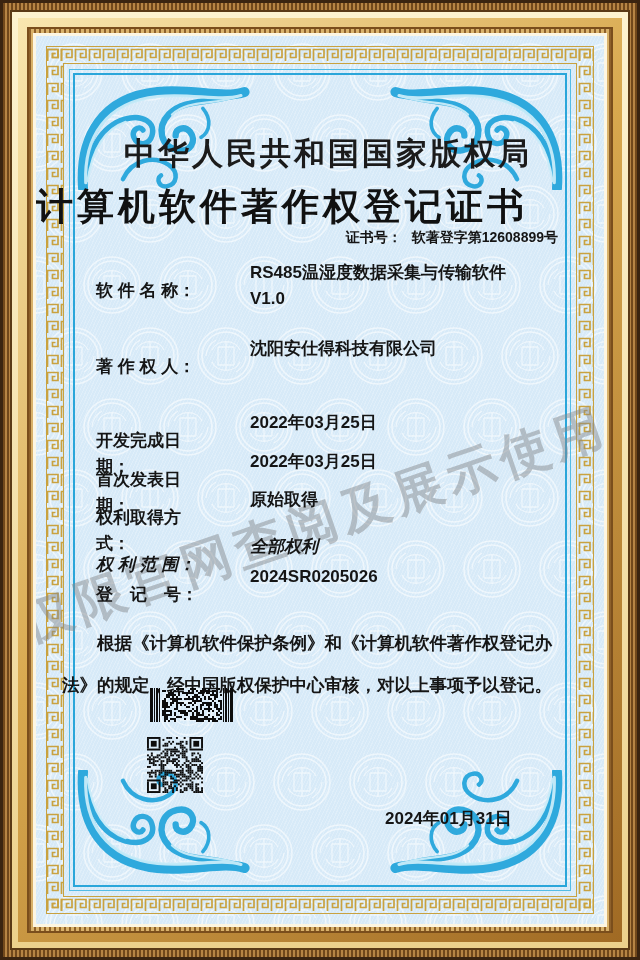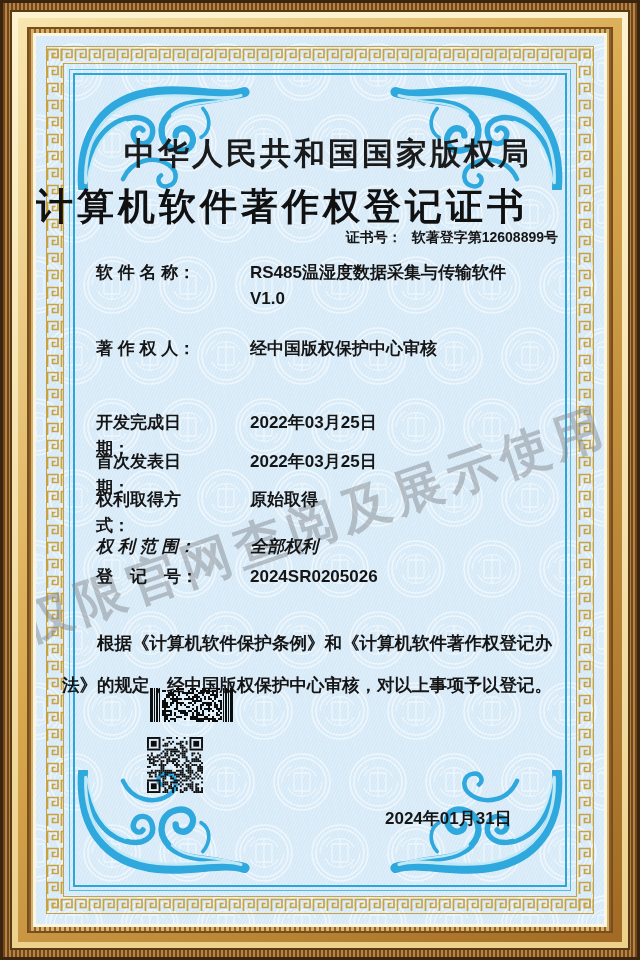--- a/index.html
+++ b/index.html
@@ -36,21 +36,21 @@
   .issuer{position:absolute;top:97px;left:16px;right:0;text-align:center;
           font-family:"Liberation Serif","DejaVu Serif",serif;font-weight:bold;
           font-size:31px;letter-spacing:3px;color:#1b1b1b;}
   .cert-title{position:absolute;top:146px;left:0;right:0;text-align:left;
           font-family:"Liberation Serif","DejaVu Serif",serif;font-weight:bold;
           font-size:37px;letter-spacing:4px;color:#111;}
   .certno{position:absolute;top:193px;right:46px;font-size:14px;font-weight:bold;color:#151515;}
   .certno span{margin-left:10px;}
   .row{position:absolute;left:60px;right:30px;display:flex;font-size:17px;font-weight:bold;
        line-height:26px;color:#151515;}
-  .row .lbl{width:118px;flex:0 0 118px;letter-spacing:0;}
+  .row .lbl{width:118px;flex:0 0 118px;letter-spacing:0;margin-top:18px;}
   .row .val{margin-left:36px;}
   .r0{top:224px;} .r1{top:300px;} .r2{top:374px;} .r3{top:413px;}
   .r4{top:451px;} .r5{top:498px;font-style:italic;} .r6{top:528px;}
   .statement{position:absolute;top:586px;left:26px;right:26px;font-size:17.5px;
              font-weight:bold;line-height:42px;text-indent:2em;color:#151515;}
   .barcode{position:absolute;top:652px;left:114px;width:84px;height:34px;}
   .qrcode{position:absolute;top:700px;left:111px;width:56px;height:58px;}
   .issue-date{position:absolute;top:771px;left:349px;font-size:17px;font-weight:bold;color:#151515;}
   
   .watermark{position:absolute;top:448px;left:-30px;width:660px;text-align:center;
@@ -150,21 +150,21 @@
 
       <div class="row r0">
         <span class="lbl">软 件 名 称：</span>
         <span class="val">
           <div>RS485温湿度数据采集与传输软件</div>
           <div>V1.0</div>
         </span>
       </div>
       <div class="row r1">
         <span class="lbl">著 作 权 人：</span>
-        <span class="val">经中国版权保护中心审核</span>
+        <span class="val">沈阳安仕得科技有限公司</span>
       </div>
       <div class="row r2">
         <span class="lbl">开发完成日期：</span>
         <span class="val">2022年03月25日</span>
       </div>
       <div class="row r3">
         <span class="lbl">首次发表日期：</span>
         <span class="val">2022年03月25日</span>
       </div>
       <div class="row r4">

